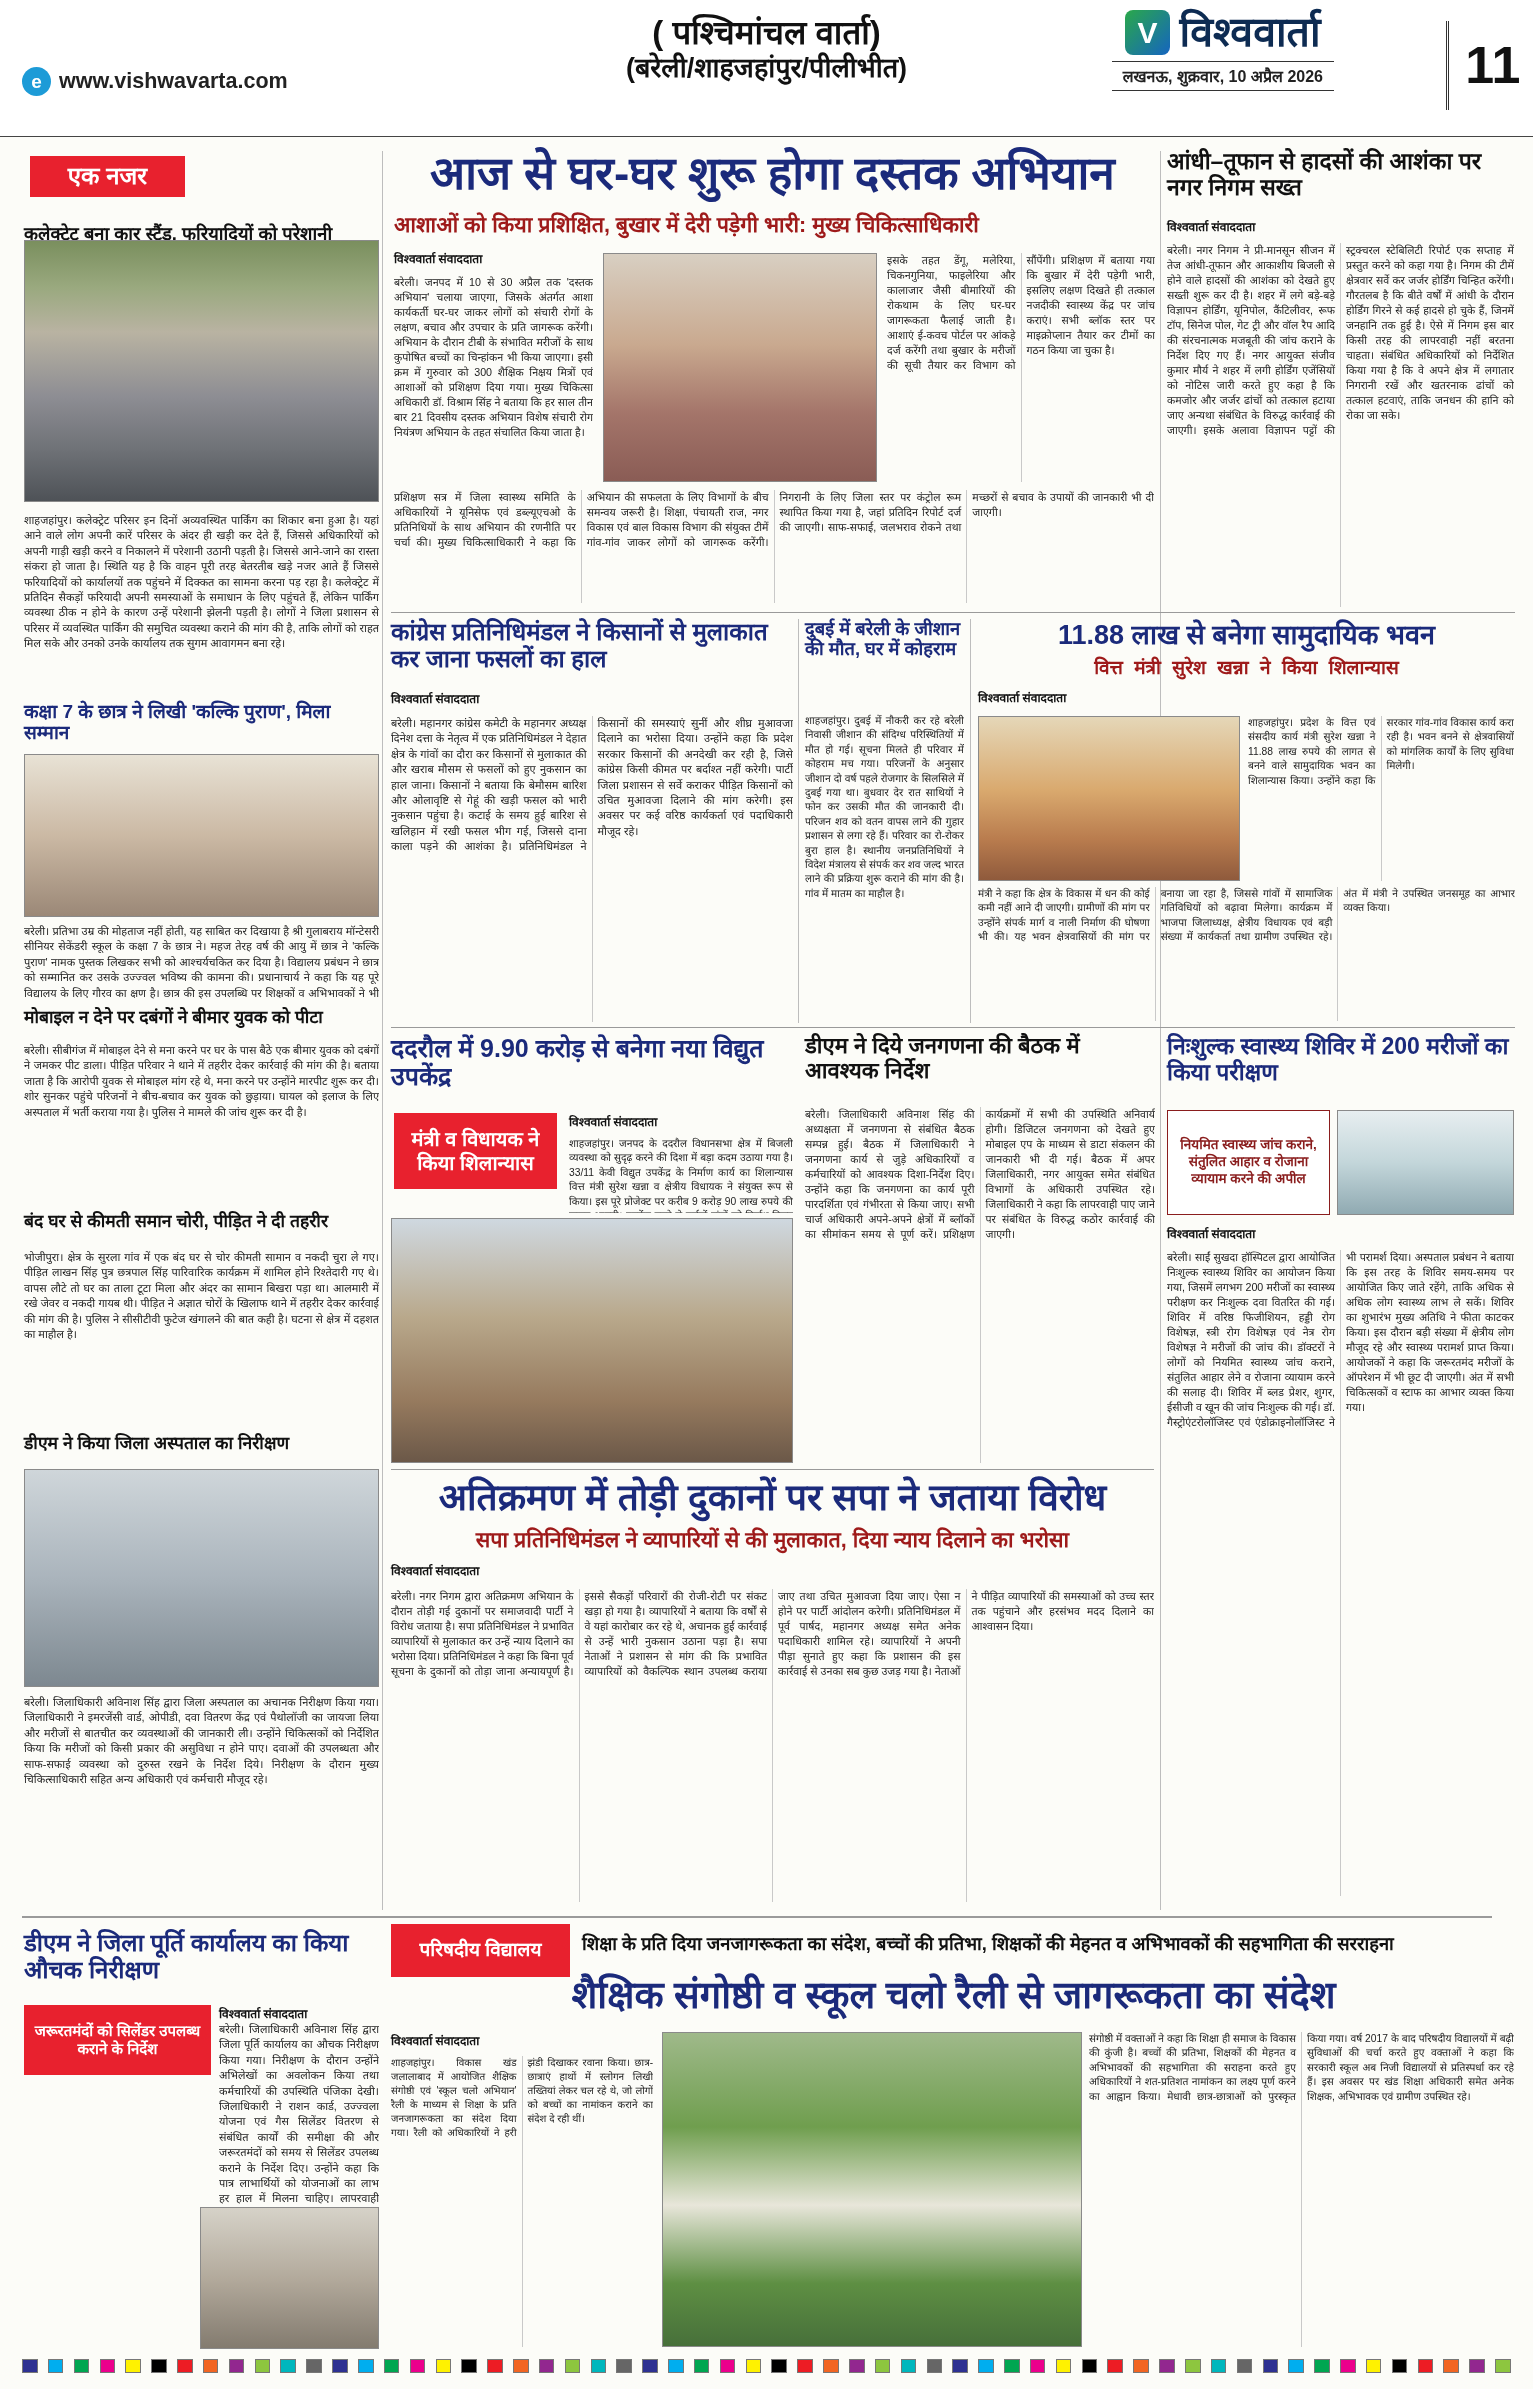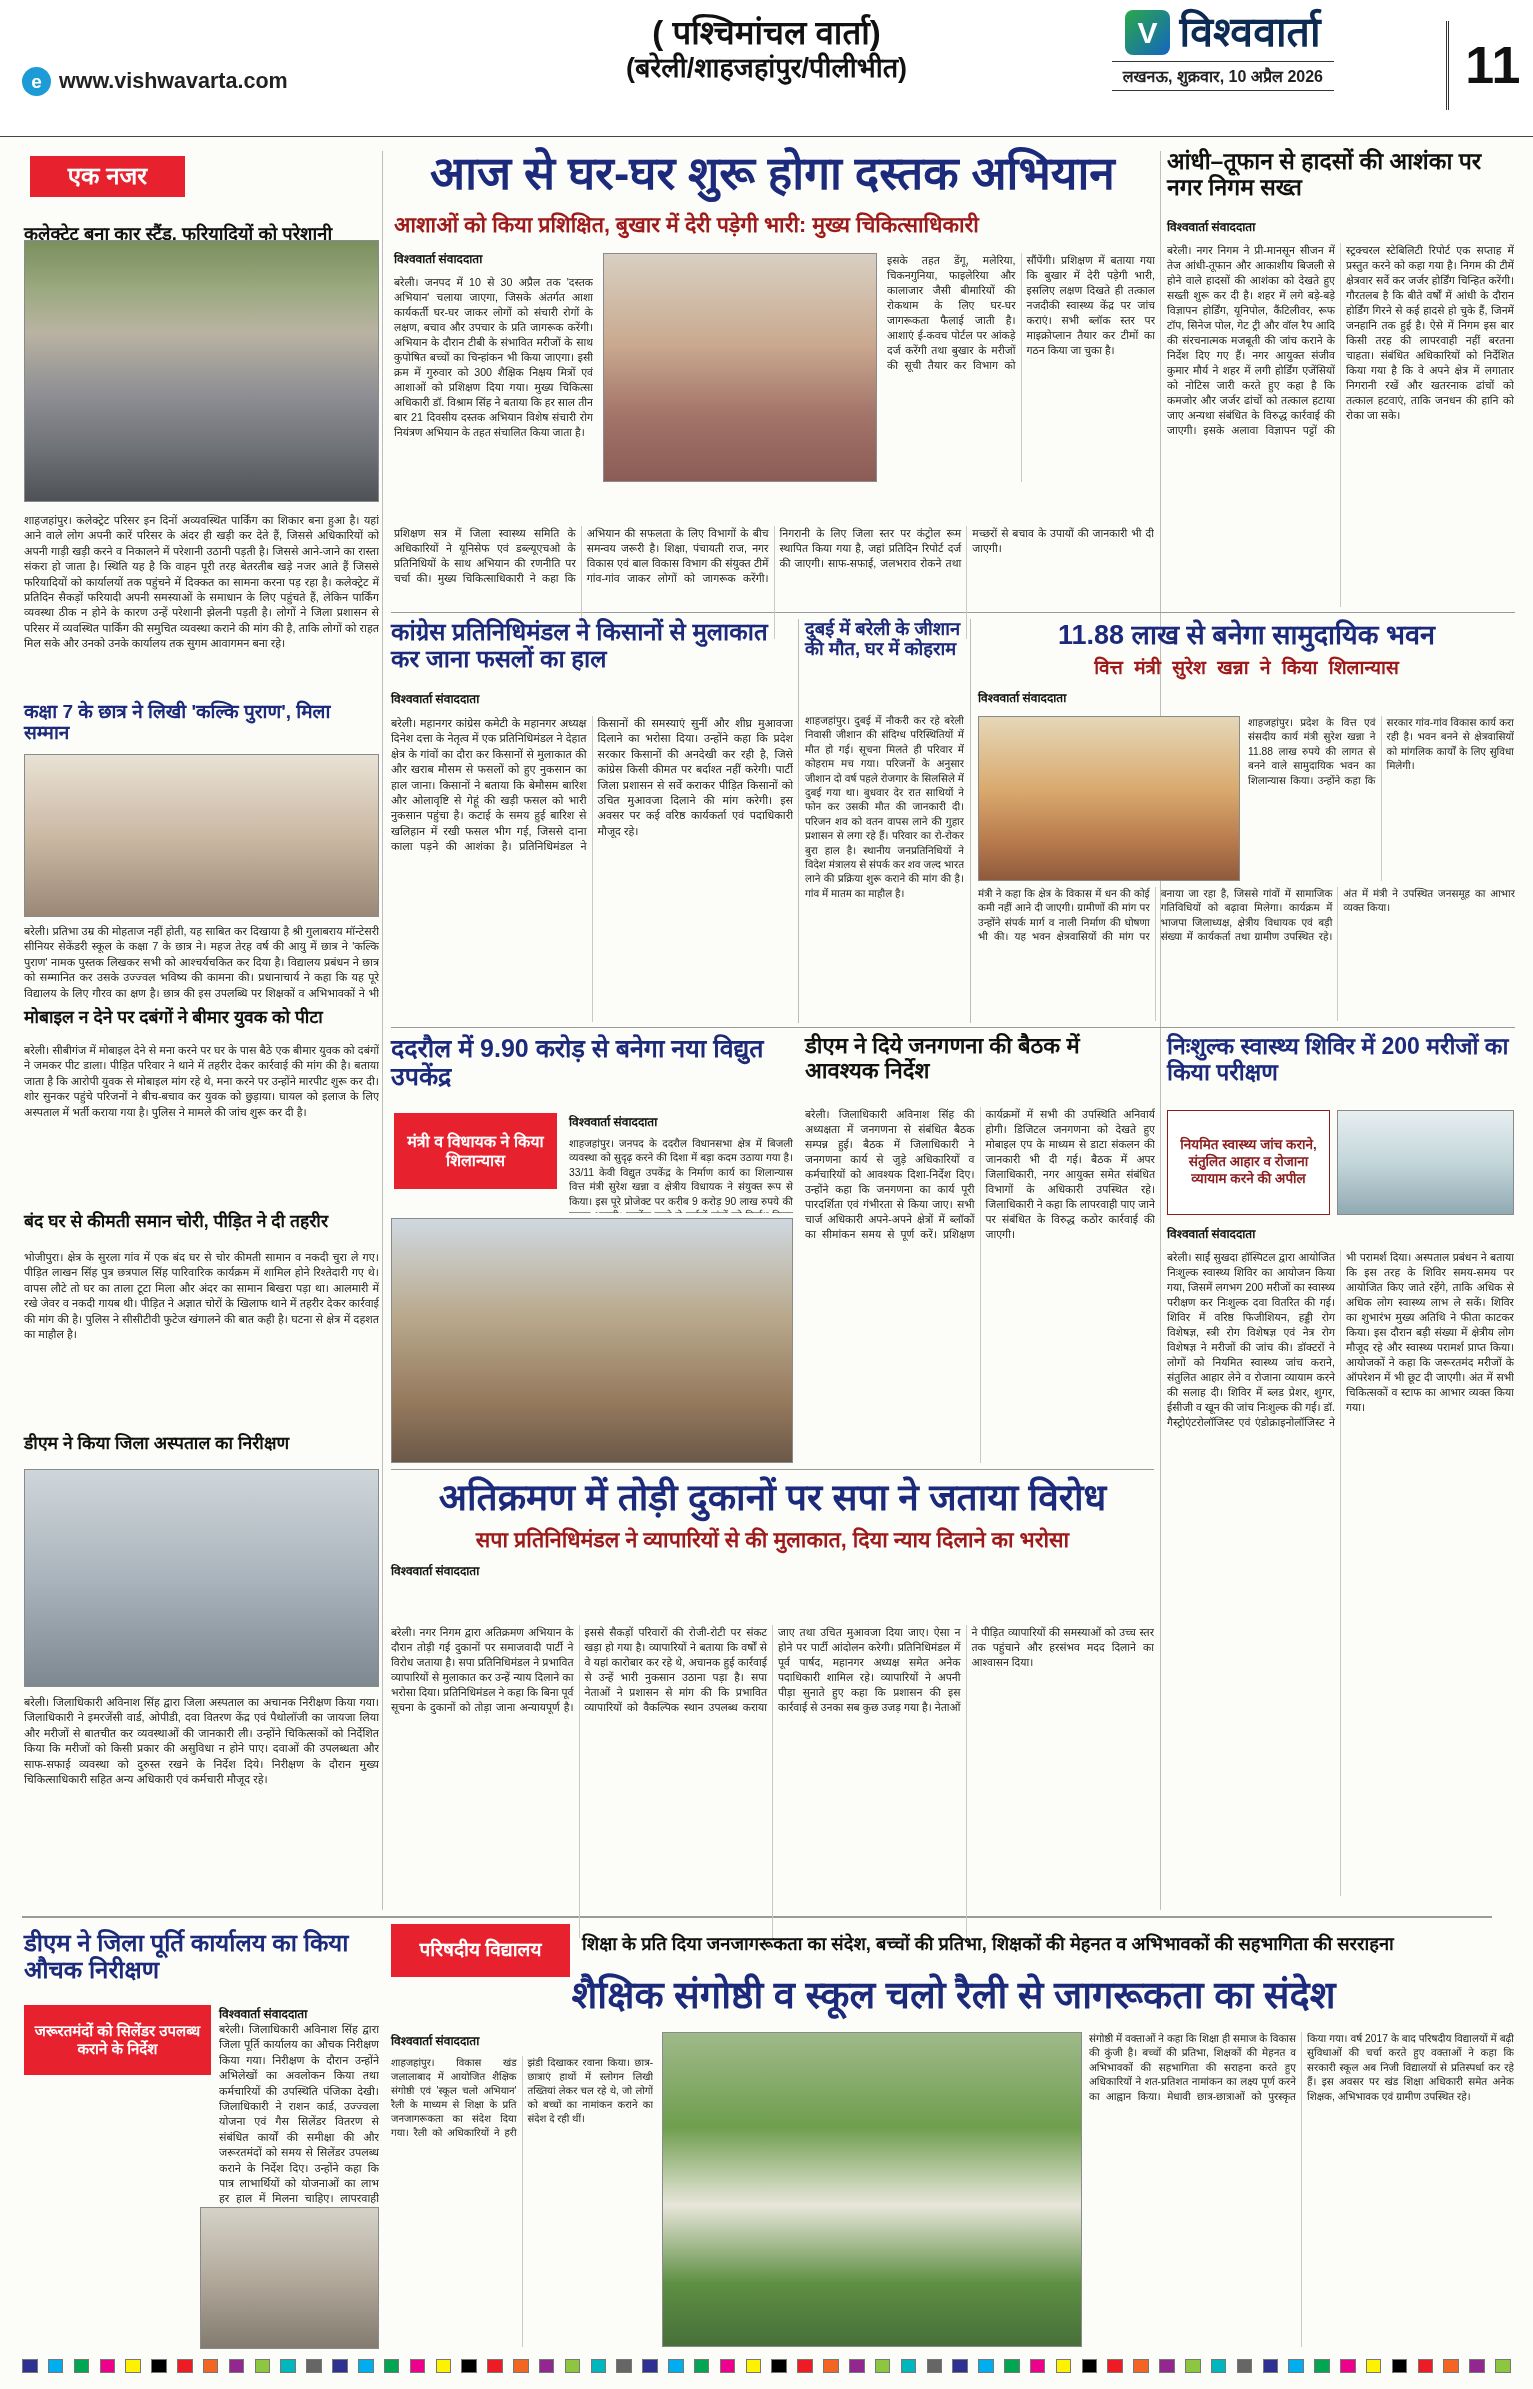--- a/index.html
+++ b/index.html
@@ -7,21 +7,21 @@
   .abs{position:absolute;}
   .hl{font-weight:bold;line-height:1.12;letter-spacing:0;}
   .navy{color:#1b2a7b;}
   .dark{color:#111;}
   .center{text-align:center;}
   .sub{font-weight:bold;color:#9e1a1a;line-height:1.2;}
   .byline{font-weight:bold;font-size:12px;color:#111;}
   .body-text{font-size:11px;line-height:1.4;text-align:justify;overflow:hidden;color:#1c1c1c;}
   .cols2{column-count:2;column-gap:11px;column-rule:0.8px solid #c9c9c9;}
   .cols3{column-count:3;column-gap:11px;column-rule:0.8px solid #c9c9c9;}
-  .cols4{column-count:4;column-gap:11px;column-rule:0.8px solid #c9c9c9;margin-top:36px;}
+  .cols4{column-count:4;column-gap:11px;column-rule:0.8px solid #c9c9c9;}
   .photo{border:0.8px solid #8a8a8a;box-sizing:border-box;}
   .redbox{background:#e8212e;color:#fff;font-weight:bold;display:flex;align-items:center;justify-content:center;text-align:center;line-height:1.2;box-sizing:border-box;padding:3.2px 6.4px;}
   .insetbox{border:1.6px solid #8a1d1d;color:#8a1d1d;font-weight:bold;display:flex;align-items:center;justify-content:center;text-align:center;line-height:1.25;box-sizing:border-box;padding:4.8px;background:#fff;}
   .hrule{position:absolute;background:#9a9a9a;height:0.8px;}
   .vrule{position:absolute;background:#bdbdbd;width:0.8px;}
   
   .mast{position:absolute;left:0;top:0;width:1533px;height:137px;border-bottom:1.6px solid #444;box-sizing:border-box;background:#fff;}
   .mh-left{position:absolute;left:22px;top:67px;display:flex;align-items:center;gap:8px;font-size:21.5px;font-weight:bold;color:#222;}
   .globe{width:29px;height:29px;border-radius:50%;background:#1d9bd7;color:#fff;display:flex;align-items:center;justify-content:center;font-size:19px;font-weight:bold;}
   .mh-center{position:absolute;left:50%;top:12.7px;transform:translateX(-50%);text-align:center;font-weight:bold;color:#111;white-space:nowrap;}
@@ -131,21 +131,21 @@
   <div class="vrule" style="left:970px;top:619px;height:404px;"></div>
 
   <div class="abs hl navy center" style="left:978px;top:620px;width:537px;font-size:27px;">11.88 लाख से बनेगा सामुदायिक भवन</div>
   <div class="abs sub center" style="left:978px;top:658px;width:537px;font-size:19px;font-family:Liberation Mono, monospace;">वित्त मंत्री सुरेश खन्ना ने किया शिलान्यास</div>
   <div class="abs byline" style="left:978px;top:689px;">विश्ववार्ता संवाददाता</div>
   <div class="abs photo ph-bhavan" style="left:978px;top:716px;width:262px;height:165px;"></div>
   <div class="abs body-text cols2" style="left:1248px;top:716px;width:266px;height:165px;font-size:10.3px;">शाहजहांपुर। प्रदेश के वित्त एवं संसदीय कार्य मंत्री सुरेश खन्ना ने 11.88 लाख रुपये की लागत से बनने वाले सामुदायिक भवन का शिलान्यास किया। उन्होंने कहा कि सरकार गांव-गांव विकास कार्य करा रही है। भवन बनने से क्षेत्रवासियों को मांगलिक कार्यों के लिए सुविधा मिलेगी।</div>
   <div class="abs body-text cols3" style="left:978px;top:887px;width:537px;height:134px;font-size:10.3px;">मंत्री ने कहा कि क्षेत्र के विकास में धन की कोई कमी नहीं आने दी जाएगी। ग्रामीणों की मांग पर उन्होंने संपर्क मार्ग व नाली निर्माण की घोषणा भी की। यह भवन क्षेत्रवासियों की मांग पर बनाया जा रहा है, जिससे गांवों में सामाजिक गतिविधियों को बढ़ावा मिलेगा। कार्यक्रम में भाजपा जिलाध्यक्ष, क्षेत्रीय विधायक एवं बड़ी संख्या में कार्यकर्ता तथा ग्रामीण उपस्थित रहे। अंत में मंत्री ने उपस्थित जनसमूह का आभार व्यक्त किया।</div>
 
   <div class="abs hl navy" style="left:391px;top:1034px;width:402px;font-size:25px;">ददरौल में 9.90 करोड़ से बनेगा नया विद्युत उपकेंद्र</div>
-  <div class="abs redbox" style="left:394px;top:1113px;width:163px;height:76px;font-size:16px;">मंत्री व विधायक ने किया शिलान्यास</div>
+  <div class="abs redbox" style="left:394px;top:1113px;width:163px;height:76px;font-size:20px;">मंत्री व विधायक ने किया शिलान्यास</div>
   <div class="abs byline" style="left:569px;top:1113px;">विश्ववार्ता संवाददाता</div>
   <div class="abs body-text" style="left:569px;top:1137px;width:224px;height:76px;font-size:10.3px;">शाहजहांपुर। जनपद के ददरौल विधानसभा क्षेत्र में बिजली व्यवस्था को सुदृढ़ करने की दिशा में बड़ा कदम उठाया गया है। 33/11 केवी विद्युत उपकेंद्र के निर्माण कार्य का शिलान्यास वित्त मंत्री सुरेश खन्ना व क्षेत्रीय विधायक ने संयुक्त रूप से किया। इस पूरे प्रोजेक्ट पर करीब 9 करोड़ 90 लाख रुपये की लागत आएगी। उपकेंद्र बनने से दर्जनों गांवों को निर्बाध विद्युत आपूर्ति मिलेगी और लो-वोल्टेज की समस्या से निजात मिलेगी।</div>
   <div class="abs photo ph-vidyut" style="left:391px;top:1218px;width:402px;height:245px;"></div>
 
   <div class="abs hl dark" style="left:805px;top:1034px;width:350px;font-size:22px;">डीएम ने दिये जनगणना की बैठक में आवश्यक निर्देश</div>
   <div class="abs body-text cols2" style="left:805px;top:1107px;width:350px;height:356px;font-size:10.7px;">बरेली। जिलाधिकारी अविनाश सिंह की अध्यक्षता में जनगणना से संबंधित बैठक सम्पन्न हुई। बैठक में जिलाधिकारी ने जनगणना कार्य से जुड़े अधिकारियों व कर्मचारियों को आवश्यक दिशा-निर्देश दिए। उन्होंने कहा कि जनगणना का कार्य पूरी पारदर्शिता एवं गंभीरता से किया जाए। सभी चार्ज अधिकारी अपने-अपने क्षेत्रों में ब्लॉकों का सीमांकन समय से पूर्ण करें। प्रशिक्षण कार्यक्रमों में सभी की उपस्थिति अनिवार्य होगी। डिजिटल जनगणना को देखते हुए मोबाइल एप के माध्यम से डाटा संकलन की जानकारी भी दी गई। बैठक में अपर जिलाधिकारी, नगर आयुक्त समेत संबंधित विभागों के अधिकारी उपस्थित रहे। जिलाधिकारी ने कहा कि लापरवाही पाए जाने पर संबंधित के विरुद्ध कठोर कार्रवाई की जाएगी।</div>
 
   <div class="abs hl navy" style="left:1167px;top:1034px;width:347px;font-size:23px;">निःशुल्क स्वास्थ्य शिविर में 200 मरीजों का किया परीक्षण</div>
   <div class="abs insetbox" style="left:1167px;top:1110px;width:163px;height:105px;font-size:13.5px;">नियमित स्वास्थ्य जांच कराने, संतुलित आहार व रोजाना व्यायाम करने की अपील</div>
   <div class="abs photo ph-swas" style="left:1337px;top:1110px;width:177px;height:105px;"></div>

